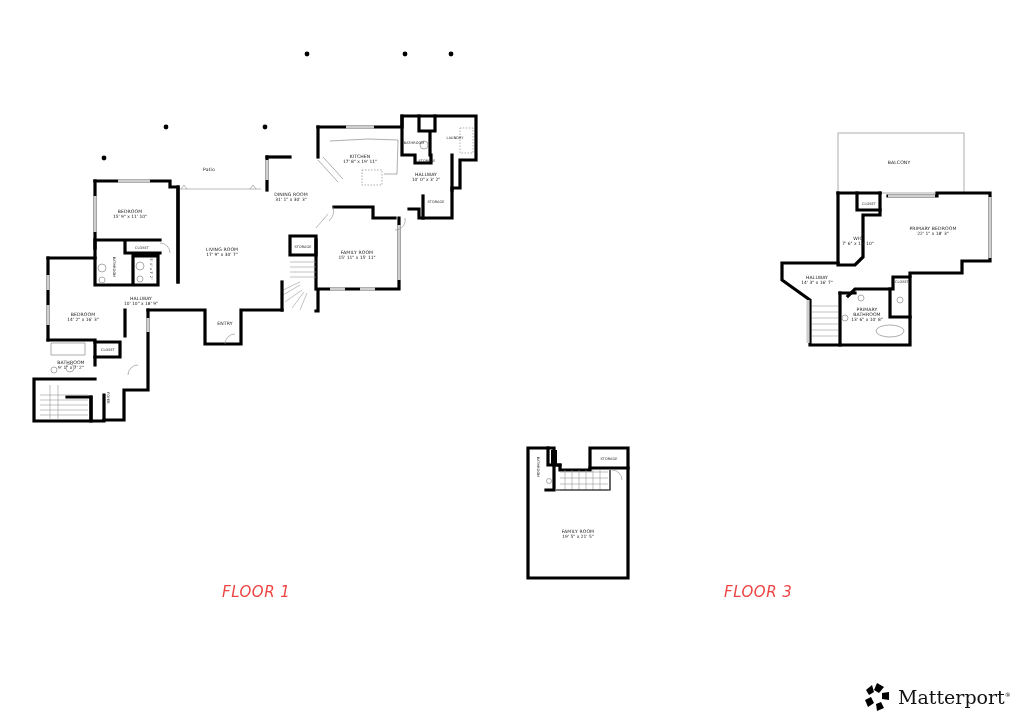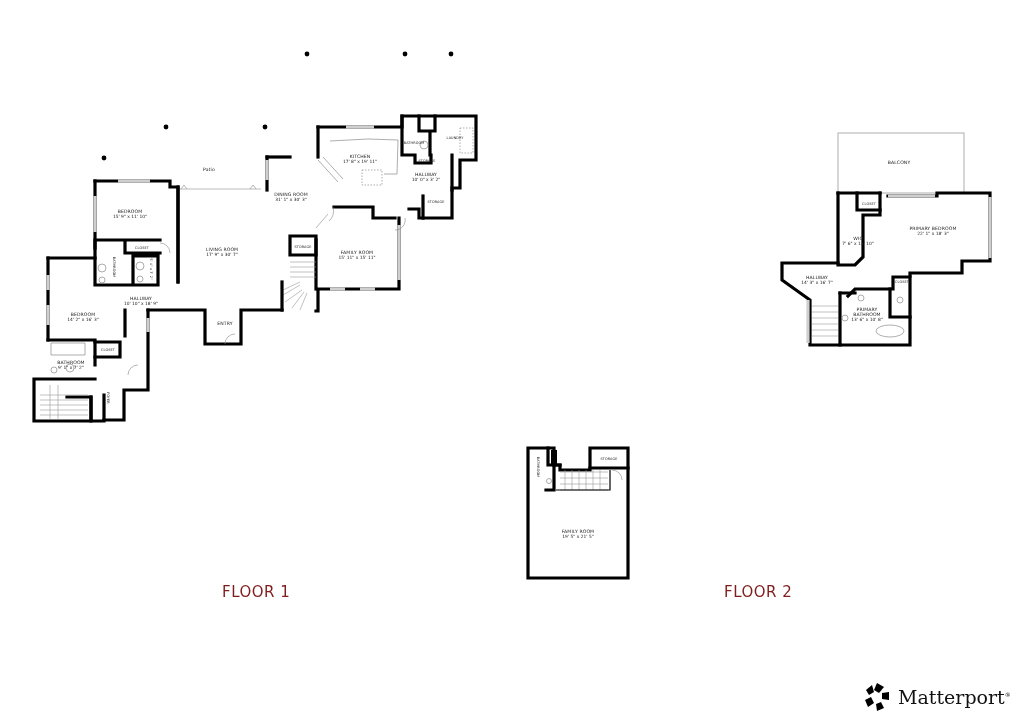--- a/index.html
+++ b/index.html
@@ -1,21 +1,21 @@
 <!DOCTYPE html>
 <html><head>
 <meta charset="utf-8">
 <style>
   html, body { margin:0; padding:0; background:#ffffff; }
   body { width:1024px; height:724px; position:relative; overflow:hidden; font-family:"DejaVu Sans", sans-serif; }
   #plan { position:absolute; left:0; top:0; }
   .room-name { font-family:"DejaVu Sans", sans-serif; font-size:4.6px; fill:#222; text-anchor:middle; letter-spacing:0.1px; }
   .room-dim  { font-family:"DejaVu Sans", sans-serif; font-size:4.4px; fill:#222; text-anchor:middle; }
   .small     { font-size:3.4px; }
-  .floor-label { position:absolute; font-family:"DejaVu Sans", sans-serif; font-size:15px; color:#7f1d1d; letter-spacing:0.5px; }
+  .floor-label { position:absolute; font-family:"DejaVu Sans", sans-serif; font-size:15px; color:#ef4444; letter-spacing:0.5px;font-style:italic; }
   .wall  { fill:none; stroke:#000; stroke-width:3.2; stroke-linejoin:miter; stroke-linecap:square; }
   .thin  { fill:none; stroke:#000; stroke-width:1.2; }
   .win   { stroke:#cfcfcf; stroke-width:3.2; }
   .fix   { fill:none; stroke:#777; stroke-width:0.6; }
   .door  { fill:none; stroke:#888; stroke-width:0.6; }
   .stair { stroke:#999; stroke-width:0.6; }
   .dot   { fill:#000; }
   .brand { position:absolute; left:862px; top:682px; display:flex; align-items:center; gap:6px; }
   .brand-text { font-family:"DejaVu Serif", serif; font-size:19px; color:#111; }
   .brand-text sup { font-size:6px; vertical-align:super; }
@@ -217,21 +217,21 @@
   </g>
   <g>
     <text class="room-name small" x="609" y="460">STORAGE</text>
     <text class="room-name small" x="537" y="467" transform="rotate(90 537 467)">BATHROOM</text>
     <text class="room-name" x="578" y="533">FAMILY ROOM</text>
     <text class="room-dim" x="578" y="538">19' 5" x 21' 5"</text>
   </g>
 </svg>
 
 <div class="floor-label" style="left:222px; top:583px;">FLOOR 1</div>
-<div class="floor-label" style="left:724px; top:583px;">FLOOR 2</div>
+<div class="floor-label" style="left:724px; top:583px;">FLOOR 3</div>
 
 <div class="brand">
   <svg width="30" height="30" viewBox="0 0 30 30">
     <g fill="#000">
       <polygon points="15,1 22,5 17,11 12,8"></polygon>
       <polygon points="27,10 27,18 20,17 20,11"></polygon>
       <polygon points="22,26 15,29 14,22 19,20"></polygon>
       <polygon points="6,25 3,18 9,15 12,21"></polygon>
       <polygon points="4,8 10,3 12,10 7,13"></polygon>
     </g>

